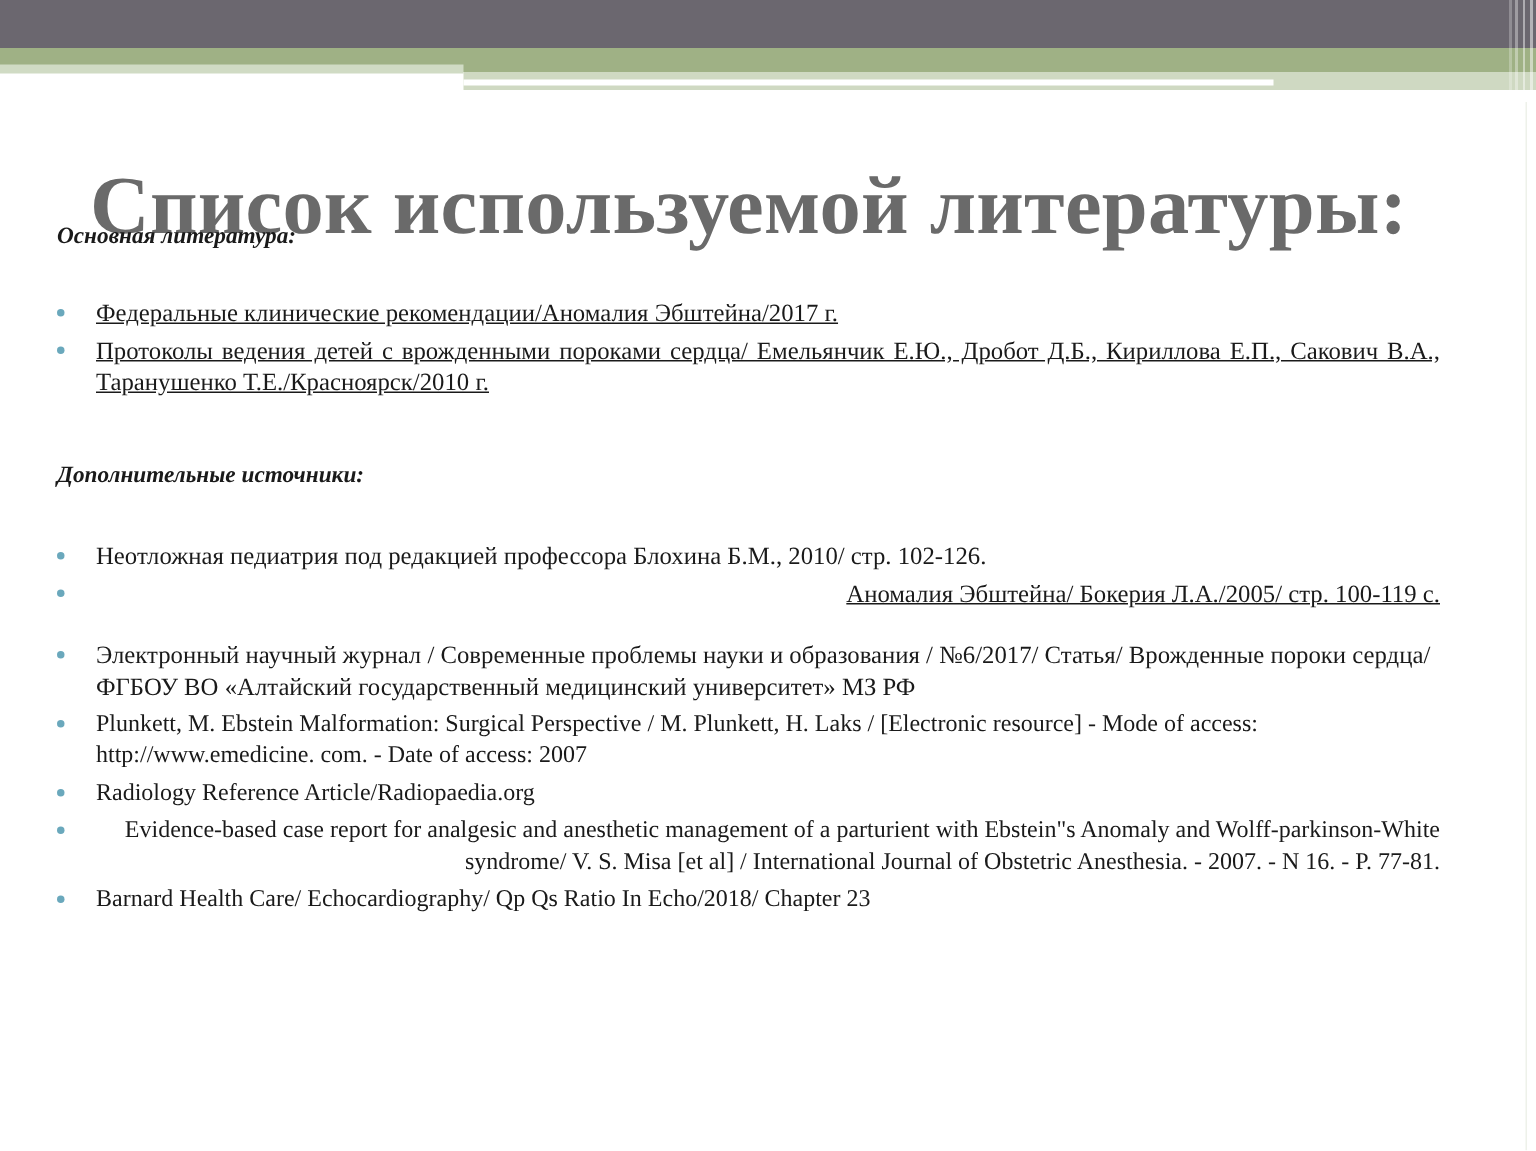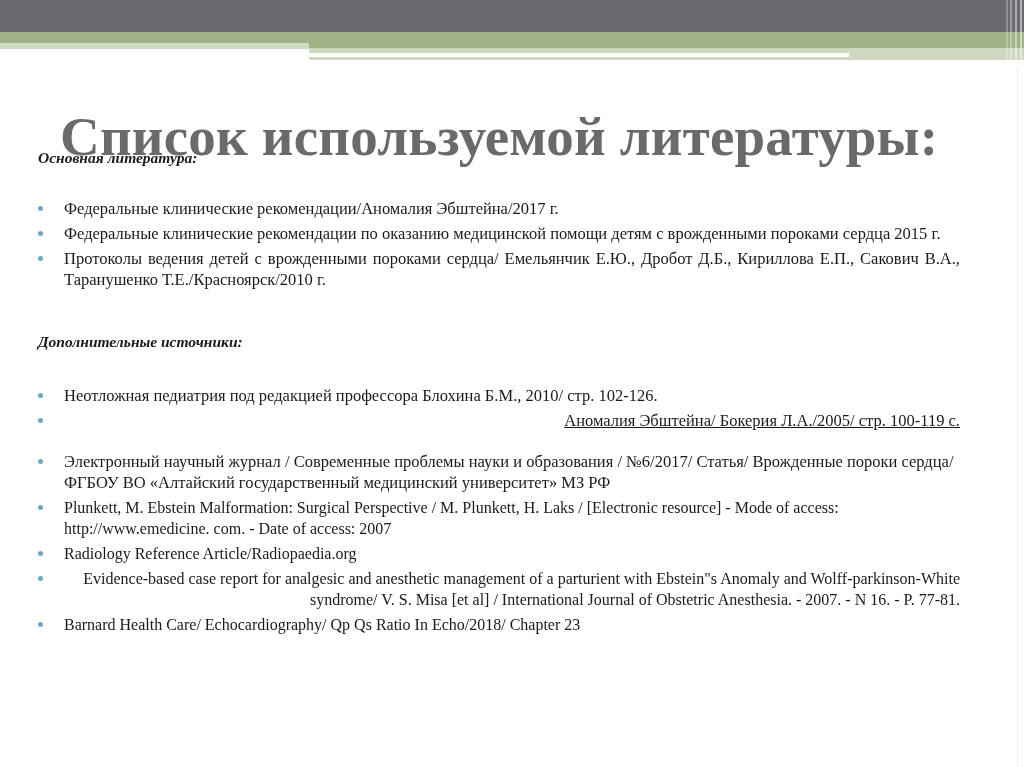--- a/index.html
+++ b/index.html
@@ -127,21 +127,21 @@
       top: 8px;
       width: 5px;
       height: 5px;
       border-radius: 50%;
       background: #6aa8bc;
     }
     .ref-text {
       display: block;
     }
     #section-main-heading { margin-top: 0; }
-    #list-main { margin-top: 30px; }
+    #list-main { margin-top: 30px; text-decoration: underline; }
     #section-extra-heading { margin-top: 42px; }
     #list-extra { margin-top: 33px; }
   </style>
 </head>
 <body>
 
 <div class="top-bar"></div>
 <div class="green-band"></div>
 <div class="green-light-left"></div>
 <div class="green-step"></div>
@@ -154,24 +154,20 @@
 
 <div class="content">
   <p class="section-heading" id="section-main-heading">Основная литература:</p>
   <ul class="ref-list" id="list-main">
     <li class="ref-item">
       <span class="bullet"></span>
       <span class="ref-text">Федеральные клинические рекомендации/Аномалия Эбштейна/2017 г.</span>
     </li>
     <li class="ref-item">
       <span class="bullet"></span>
-      <span class="ref-text">Федеральные клинические рекомендации по оказанию медицинской помощи детям с врожденными пороками сердца 2015 г.</span>
-    </li>
-    <li class="ref-item">
-      <span class="bullet"></span>
       <span class="ref-text">Протоколы ведения детей с врожденными пороками сердца/ Емельянчик Е.Ю., Дробот Д.Б., Кириллова Е.П., Сакович В.А., Таранушенко Т.Е./Красноярск/2010 г.</span>
     </li>
   </ul>
 
   <p class="section-heading" id="section-extra-heading">Дополнительные источники:</p>
   <ul class="ref-list" id="list-extra">
     <li class="ref-item" style="text-align:left;">
       <span class="bullet"></span>
       <span class="ref-text">Неотложная педиатрия под редакцией профессора Блохина Б.М., 2010/ стр. 102-126.</span>
     </li>

